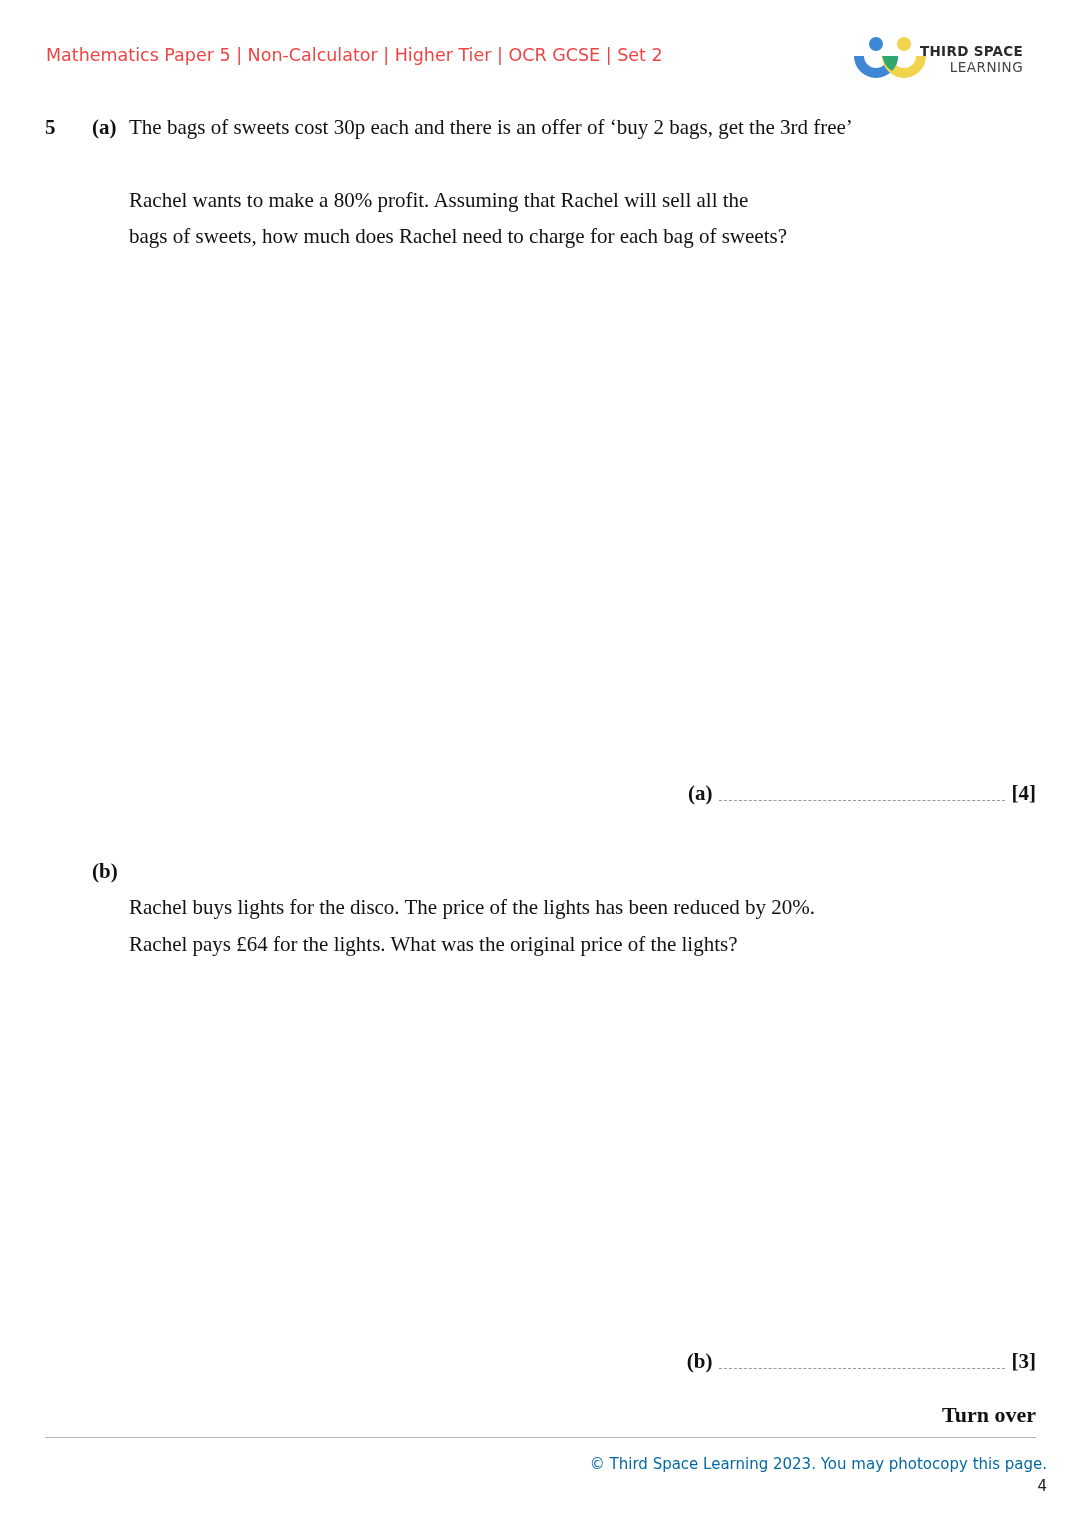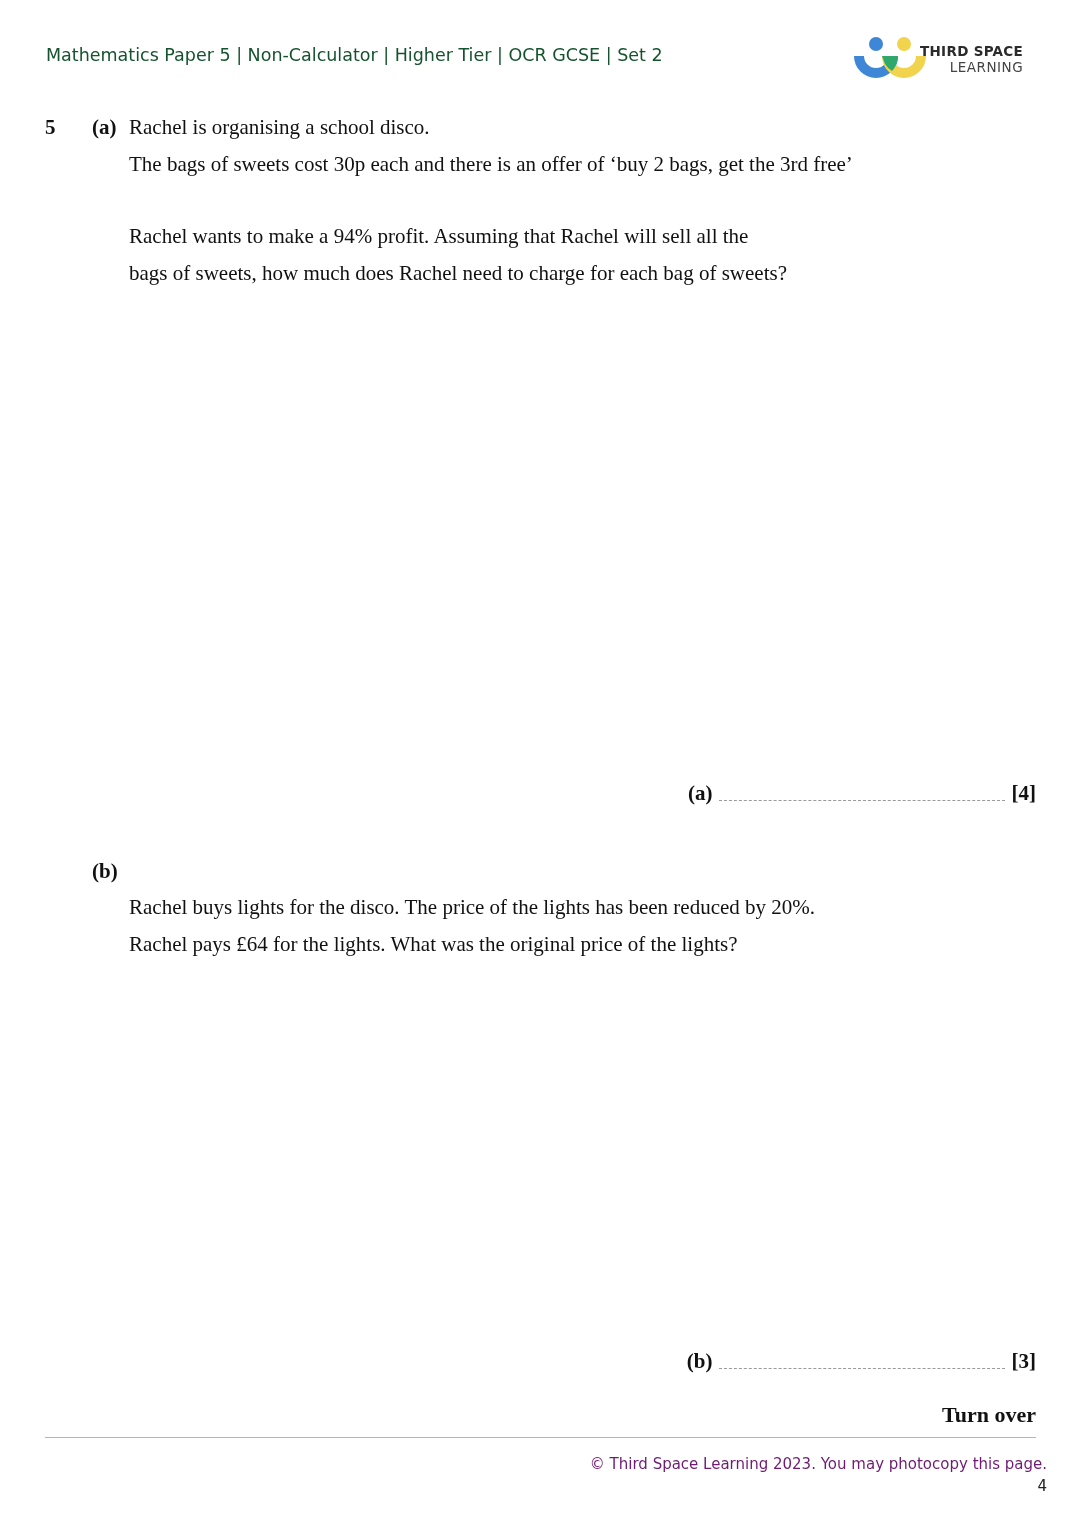--- a/index.html
+++ b/index.html
@@ -1,36 +1,36 @@
 <!DOCTYPE html>
 <html><head>
   <meta charset="utf-8">
   <style>
     html, body { margin: 0; padding: 0; background: #ffffff; }
     body { width: 1080px; height: 1528px; position: relative; overflow: hidden; }
     .page { position: absolute; left: 0; top: 0; width: 1080px; height: 1528px; }
     .header-title {
       position: absolute; left: 46px; top: 45px;
-      font-family: "DejaVu Sans", sans-serif; font-size: 17.5px; color: #14532d;
+      font-family: "DejaVu Sans", sans-serif; font-size: 17.5px; color: #ef4444;
       letter-spacing: 0px; white-space: nowrap;
     }
     .logo { position: absolute; left: 852px; top: 34px; width: 190px; height: 48px; }
     .logo-text { position: absolute; left: 68px; top: 9px; font-family: "DejaVu Sans", sans-serif; color: #2b2b2b; line-height: 16px; }
     .logo-line1 { font-size: 13.5px; font-weight: bold; letter-spacing: 0.3px; }
     .logo-line2 { font-size: 13.5px; padding-left: 11px; color: #444; letter-spacing: 0.5px; text-align: right; }
     .serif { font-family: "Liberation Serif", serif; color: #111; }
     .qnum { position: absolute; left: 45px; top: 115px; font-size: 21px; font-weight: bold; }
     .part-label { position: absolute; font-size: 21px; font-weight: bold; }
     .qtext { position: absolute; left: 129px; font-size: 21px; line-height: 36.5px; }
     .qtext p { margin: 0; }
     .answer-line { position: absolute; font-size: 21px; font-weight: bold; display: flex; align-items: baseline; }
     .dash { display: inline-block; width: 286px; height: 0; border-bottom: 1.5px dashed #9a9a9a; margin: 0 7px 0 6px; position: relative; top: 1px; }
     .turn-over { position: absolute; right: 44px; top: 1402px; font-size: 22px; font-weight: bold; margin-left: 40px; }
     .footer-rule { position: absolute; left: 45px; top: 1437px; width: 991px; height: 0; border-top: 1.5px solid #b5b5b5; }
-    .footer-copy { position: absolute; right: 33px; top: 1455px; font-family: "DejaVu Sans", sans-serif; font-size: 15px; color: #701a75; text-align: right; }
+    .footer-copy { position: absolute; right: 33px; top: 1455px; font-family: "DejaVu Sans", sans-serif; font-size: 15px; color: #0369a1; text-align: right; }
     .footer-page { position: absolute; right: 33px; top: 1477px; font-family: "DejaVu Sans", sans-serif; font-size: 15px; color: #222; }
   </style>
 </head>
 <body>
 
 <div class="page">
 
   <div class="header-title">Mathematics Paper 5 | Non-Calculator | Higher Tier | OCR GCSE | Set 2</div>
 
   <div class="logo">
@@ -44,24 +44,23 @@
     <div class="logo-text">
       <div class="logo-line1">THIRD SPACE</div>
       <div class="logo-line2">LEARNING</div>
     </div>
   </div>
 
   <div class="serif qnum">5</div>
 
   <div class="serif part-label" style="left:92px; top:115px;">(a)</div>
   <div class="serif qtext" style="top:109px;">
-    <p>Rachel is organising a school disco.</p>
     <p>The bags of sweets cost 30p each and there is an offer of ‘buy 2 bags, get the 3rd free’</p>
     <p style="height:36px;"></p>
-    <p>Rachel wants to make a 94% profit. Assuming that Rachel will sell all the</p>
+    <p>Rachel wants to make a 80% profit. Assuming that Rachel will sell all the</p>
     <p>bags of sweets, how much does Rachel need to charge for each bag of sweets?</p>
   </div>
 
   <div class="serif answer-line" style="right:44px; top:781px;">
     <span>(a)</span>
     <span class="dash"></span>
     <span>[4]</span>
   </div>
 
   <div class="serif part-label" style="left:92px; top:859px;">(b)</div>

